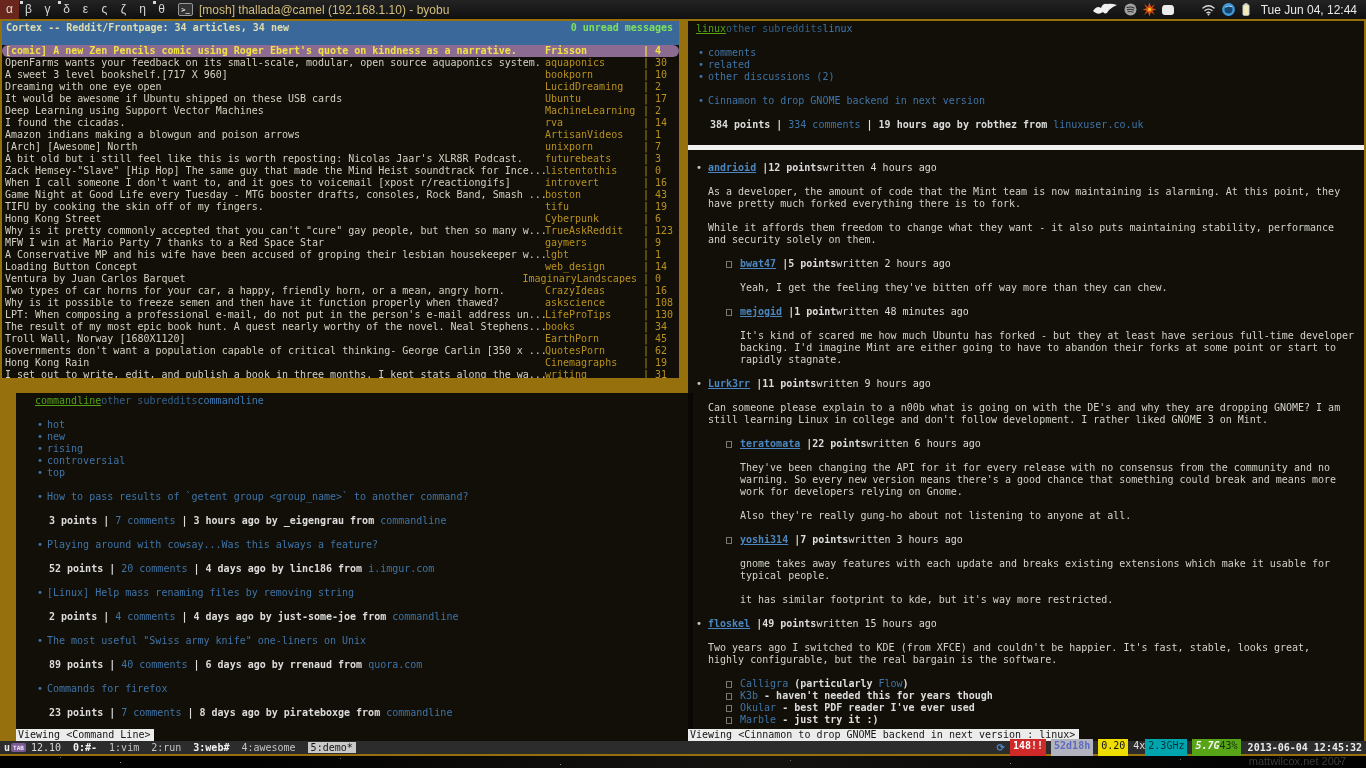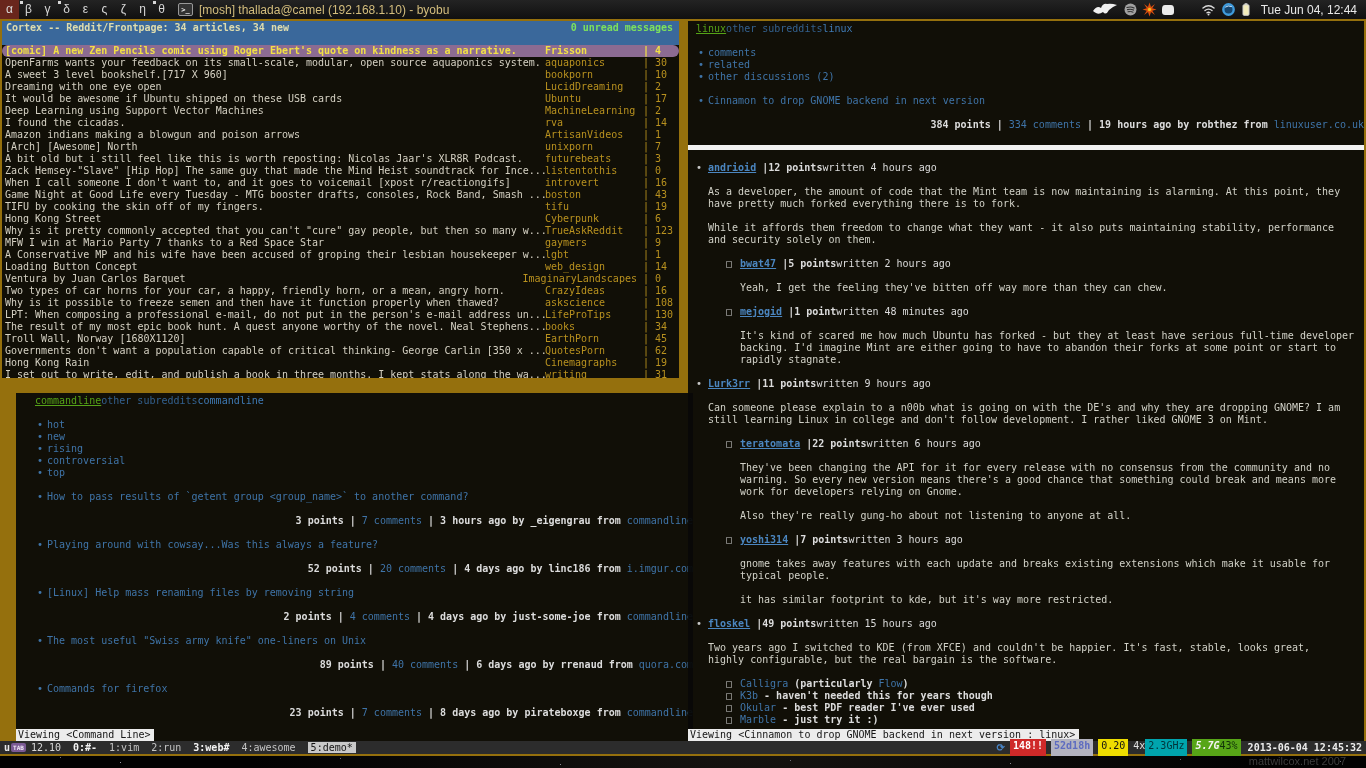--- a/index.html
+++ b/index.html
@@ -71,21 +71,21 @@
   .h2b { color:#33608e; }
   .h3b { color:#3f7ab5; }
 
   .navlist { margin-bottom:12px; }
   .nav-line { line-height:12px; white-space:pre; }
   .bullet { color:#3f74a8; display:inline-block; width:12px; padding-left:2px; }
   .navlbl { color:#3f74a8; }
 
   .pline { line-height:12px; margin-bottom:12px; white-space:pre; }
   .plink { color:#3f74a8; }
-  .mline { line-height:12px; margin:0 0 12px 14px; white-space:pre;text-align:right; }
+  .mline { line-height:12px; margin:0 0 12px 14px; white-space:pre; }
   .mw { color:#dcdcdc; font-weight:bold; }
   .ml { color:#3f74a8; }
 
   .divider { height:5px; background:#f2f2f2; margin:14px 0 12px -8px; width:676px; }
 
   .cmt { margin-bottom:12px; }
   .cmt.lvl1 { margin-left:30px; }
   .ch { line-height:12px; margin-bottom:12px; white-space:pre; }
   .cb { color:#c8c8c8; display:inline-block; width:12px; }
   .lvl1 .cb, .citem .cb { width:14px; }
@@ -210,21 +210,21 @@
         <div class="crow"><span class="rt">TIFU by cooking the skin off of my fingers.</span><span class="rs">tifu</span><span class="rp"> | </span><span class="rc">19</span></div>
         <div class="crow"><span class="rt">Hong Kong Street</span><span class="rs">Cyberpunk</span><span class="rp"> | </span><span class="rc">6</span></div>
         <div class="crow"><span class="rt">Why is it pretty commonly accepted that you can't "cure" gay people, but then so many w...</span><span class="rs">TrueAskReddit</span><span class="rp"> | </span><span class="rc">123</span></div>
         <div class="crow"><span class="rt">MFW I win at Mario Party 7 thanks to a Red Space Star</span><span class="rs">gaymers</span><span class="rp"> | </span><span class="rc">9</span></div>
         <div class="crow"><span class="rt">A Conservative MP and his wife have been accused of groping their lesbian housekeeper w...</span><span class="rs">lgbt</span><span class="rp"> | </span><span class="rc">1</span></div>
         <div class="crow"><span class="rt">Loading Button Concept</span><span class="rs">web_design</span><span class="rp"> | </span><span class="rc">14</span></div>
         <div class="crow"><span class="rt">Ventura by Juan Carlos Barquet</span><span class="rs">ImaginaryLandscapes</span><span class="rp"> | </span><span class="rc">0</span></div>
         <div class="crow"><span class="rt">Two types of car horns for your car, a happy, friendly horn, or a mean, angry horn.</span><span class="rs">CrazyIdeas</span><span class="rp"> | </span><span class="rc">16</span></div>
         <div class="crow"><span class="rt">Why is it possible to freeze semen and then have it function properly when thawed?</span><span class="rs">askscience</span><span class="rp"> | </span><span class="rc">108</span></div>
         <div class="crow"><span class="rt">LPT: When composing a professional e-mail, do not put in the person's e-mail address un...</span><span class="rs">LifeProTips</span><span class="rp"> | </span><span class="rc">130</span></div>
-        <div class="crow"><span class="rt">The result of my most epic book hunt. A quest anyone worthy of the novel. Neal Stephens...</span><span class="rs">books</span><span class="rp"> | </span><span class="rc">34</span></div>
+        <div class="crow"><span class="rt">The result of my most epic book hunt. A quest nearly worthy of the novel. Neal Stephens...</span><span class="rs">books</span><span class="rp"> | </span><span class="rc">34</span></div>
         <div class="crow"><span class="rt">Troll Wall, Norway [1680X1120]</span><span class="rs">EarthPorn</span><span class="rp"> | </span><span class="rc">45</span></div>
         <div class="crow"><span class="rt">Governments don't want a population capable of critical thinking- George Carlin [350 x ...</span><span class="rs">QuotesPorn</span><span class="rp"> | </span><span class="rc">62</span></div>
         <div class="crow"><span class="rt">Hong Kong Rain</span><span class="rs">Cinemagraphs</span><span class="rp"> | </span><span class="rc">19</span></div>
         <div class="crow"><span class="rt">I set out to write, edit, and publish a book in three months. I kept stats along the wa...</span><span class="rs">writing</span><span class="rp"> | </span><span class="rc">31</span></div>
       </div>
   </div>
 
   <div class="pane pane2">
     <div class="phead"><span class="h1g">commandline</span><span class="h2b">other subreddits</span><span class="h3b">commandline</span></div>
     <div class="navlist" id="cl-nav">

